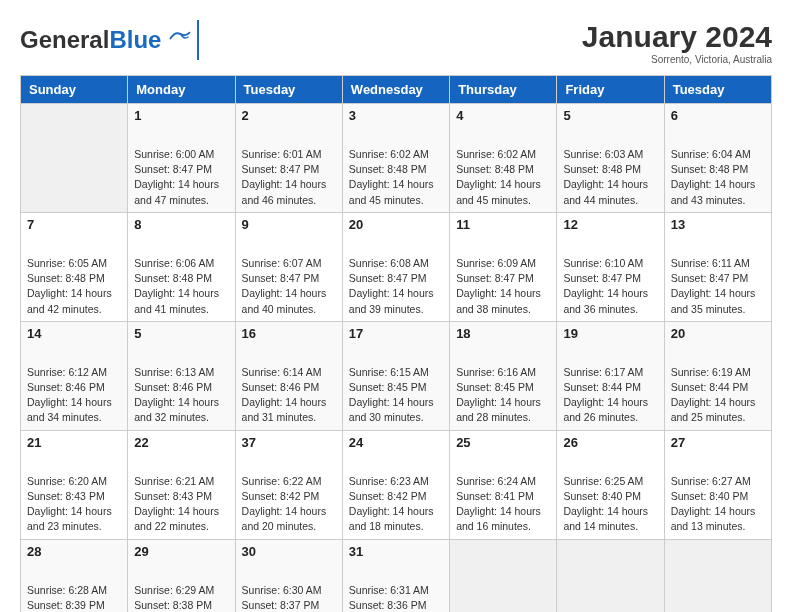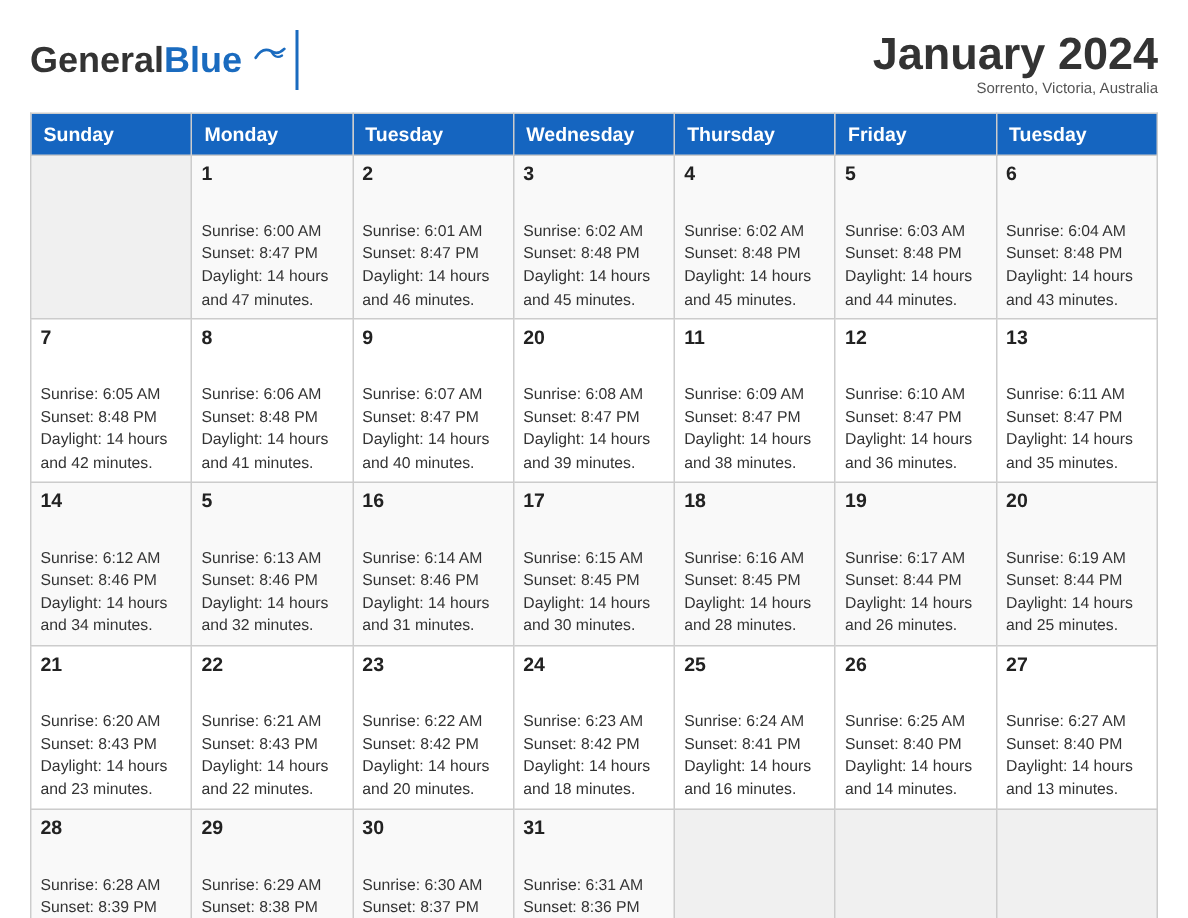--- a/index.html
+++ b/index.html
@@ -211,21 +211,21 @@
       <tr>
         <td>
           <span class="day-num">21</span>
           <div class="day-info">Sunrise: 6:20 AM<br>Sunset: 8:43 PM<br>Daylight: 14 hours<br>and 23 minutes.</div>
         </td>
         <td>
           <span class="day-num">22</span>
           <div class="day-info">Sunrise: 6:21 AM<br>Sunset: 8:43 PM<br>Daylight: 14 hours<br>and 22 minutes.</div>
         </td>
         <td>
-          <span class="day-num">23</span>
+          <span class="day-num">37</span>
           <div class="day-info">Sunrise: 6:22 AM<br>Sunset: 8:42 PM<br>Daylight: 14 hours<br>and 20 minutes.</div>
         </td>
         <td>
           <span class="day-num">24</span>
           <div class="day-info">Sunrise: 6:23 AM<br>Sunset: 8:42 PM<br>Daylight: 14 hours<br>and 18 minutes.</div>
         </td>
         <td>
           <span class="day-num">25</span>
           <div class="day-info">Sunrise: 6:24 AM<br>Sunset: 8:41 PM<br>Daylight: 14 hours<br>and 16 minutes.</div>
         </td>

